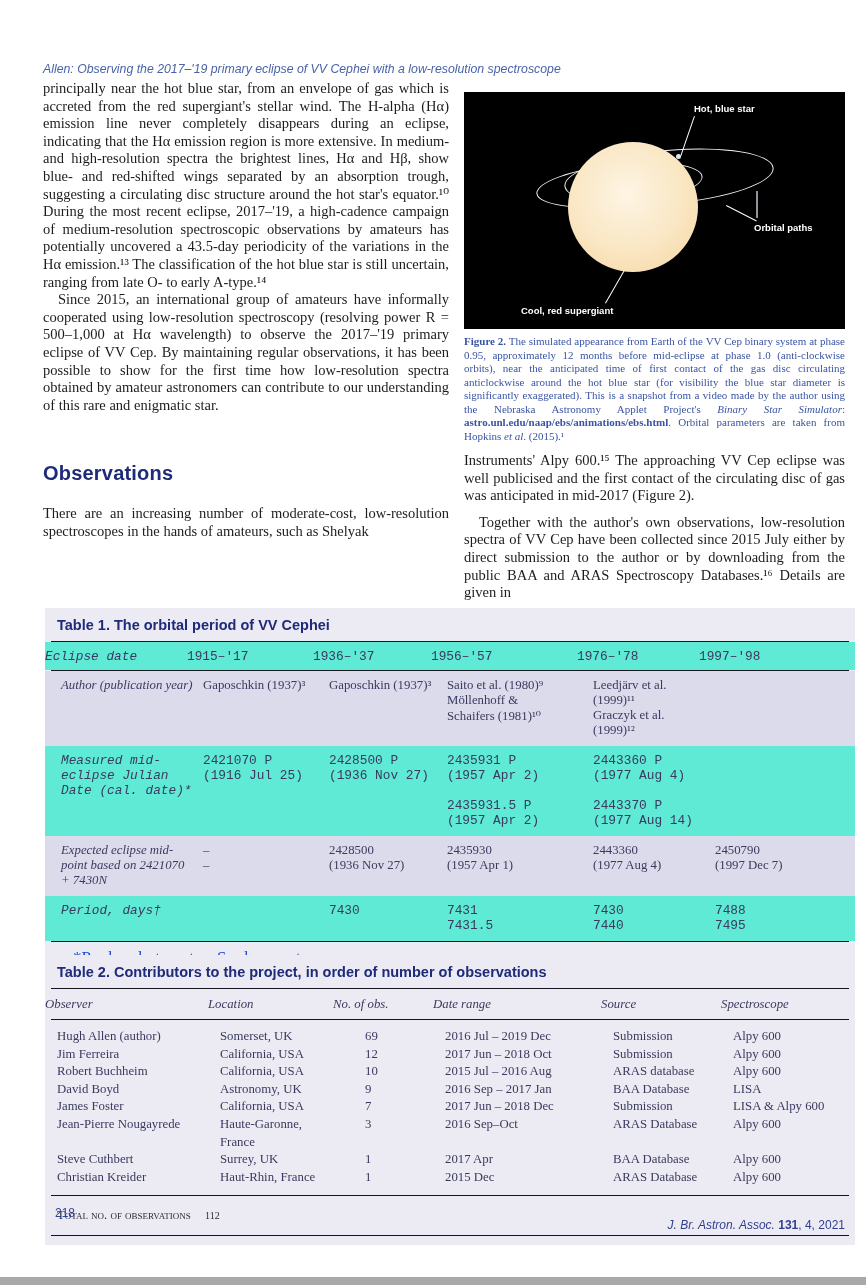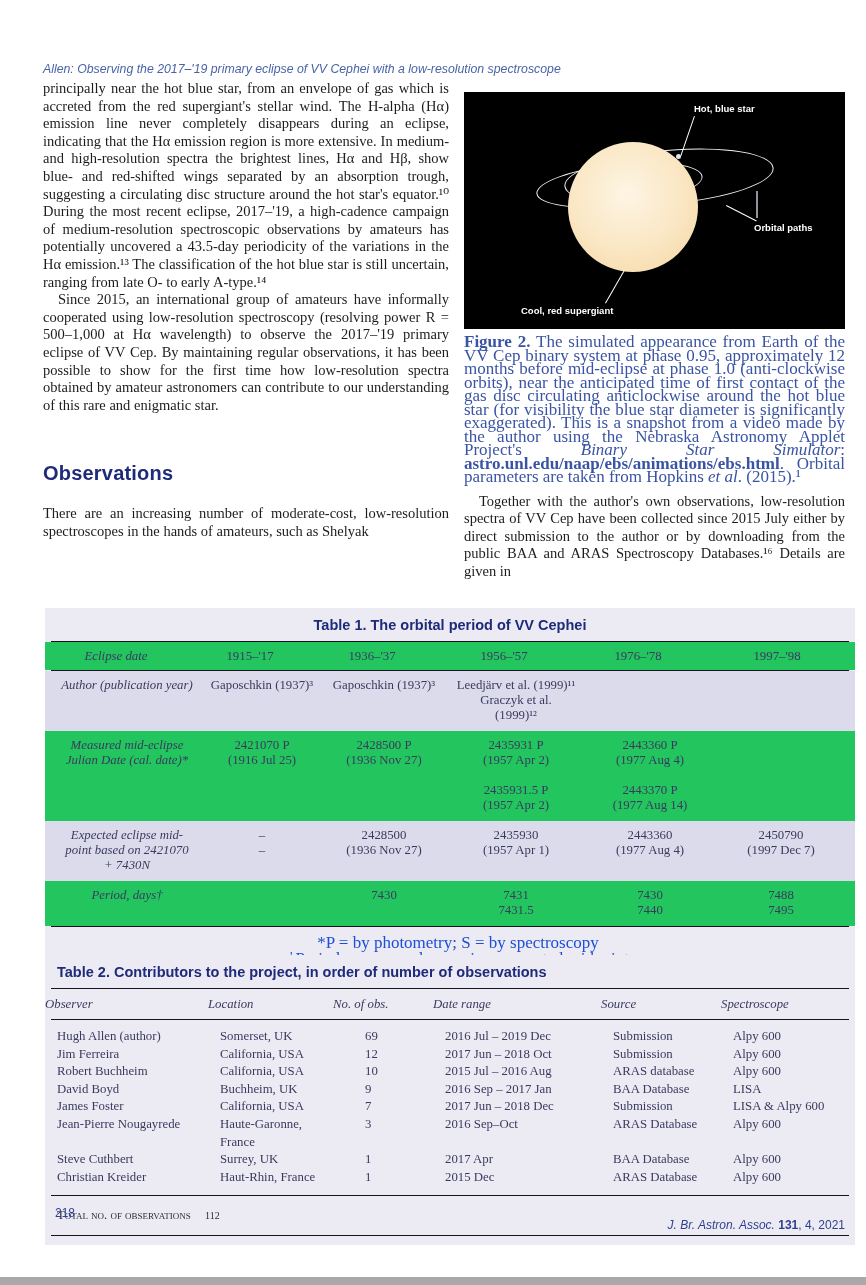--- a/index.html
+++ b/index.html
@@ -29,37 +29,37 @@
   .leader.hot{left:230px;top:24px;height:42px;transform:rotate(19deg);}
   .leader.cool{left:160px;top:178px;height:38px;transform:rotate(30deg);}
   .leader.orb{left:262px;top:114px;height:34px;transform:rotate(-63deg);}
   .vline-gray{position:absolute;left:292px;top:99px;width:2px;height:27px;background:#8f949c;}
   .fig-label{position:absolute;font-family:"Liberation Sans","DejaVu Sans",sans-serif;
     font-weight:bold;font-size:9.5px;color:#fff;white-space:nowrap;}
   .fig-label.hot{left:230px;top:11px;}
   .fig-label.orb{left:290px;top:130px;}
   .fig-label.cool{left:57px;top:213px;}
   
-  .fig-caption{margin-top:6px;font-size:17px;line-height:13.5px;text-align:justify;color:#3a54a4;}
+  .fig-caption{margin-top:6px;font-size:11px;line-height:13.5px;text-align:justify;color:#3a54a4;}
   .fig-caption .cap-label{font-weight:bold;}
   .fig-caption .cap-italic{font-style:italic;}
   .fig-caption .cap-link{font-weight:bold;}
   .col-right .body-par{margin-top:9px;}
   
   .tbl{position:absolute;left:45px;width:810px;background:#ecebf3;
        color:#3a3a5f;font-size:12.8px;}
   .tbl-title{font-family:"Liberation Sans","DejaVu Sans",sans-serif;font-weight:bold;
     font-size:14.5px;color:#1e2a7a;padding:9px 12px 8px 12px;}
   .rule{border-top:1.6px solid #15151f;margin:0 6px;}
   .t1-grid{display:grid;grid-template-columns:142px 126px 118px 146px 122px 1fr;
     padding:0 10px 0 12px;}
   .t1-head{font-style:italic;padding:7px 0 6px 0;}
   .t1-row{padding:7px 0 8px 16px;}
   .t1-row.stripe{background:#dcdbeb;}
-  .t1-row.light,.t1-head-row{background:#22c55e;}
+  .t1-row.light,.t1-head-row{background:#5eead4;font-family:Liberation Mono, monospace;}
   .row-label{font-style:italic;padding-right:10px;}
   .cell{white-space:pre-line;padding-right:8px;}
   .footnotes{padding:8px 12px 12px 28px;font-size:17px;color:#1d4ed8;line-height:15.5px;}
   
   .t2-grid{display:grid;grid-template-columns:163px 125px 100px 168px 120px 1fr;
     padding:0 10px 0 12px;}
   .t2-head{font-style:italic;padding:8px 0 7px 0;}
   .t2-rows{padding:8px 0 9px 0;}
   .t2-row{line-height:17.6px;}
   .t2-row>div{padding-right:6px;}
@@ -101,40 +101,44 @@
       <span class="leader cool"></span>
       <span class="leader orb"></span>
       <span class="vline-gray"></span>
       <span class="fig-label hot">Hot, blue star</span>
       <span class="fig-label orb">Orbital paths</span>
       <span class="fig-label cool">Cool, red supergiant</span>
     </div>
     <div class="fig-caption">
       <span class="cap-label">Figure 2.</span><span> The simulated appearance from Earth of the VV Cep binary system at phase 0.95, approximately 12 months before mid-eclipse at phase 1.0 (anti-clockwise orbits), near the anticipated time of first contact of the gas disc circulating anticlockwise around the hot blue star (for visibility the blue star diameter is significantly exaggerated). This is a snapshot from a video made by the author using the Nebraska Astronomy Applet Project's </span><span class="cap-italic">Binary Star Simulator</span><span>: </span><span class="cap-link">astro.unl.edu/naap/ebs/animations/ebs.html</span><span>. Orbital parameters are taken from Hopkins </span><span class="cap-italic">et al</span><span>. (2015).¹</span>
     </div>
+    <p class="body-par">Instruments' Alpy 600.¹⁵ The approaching VV Cep eclipse was well publicised and the first contact of the circulating disc of gas was anticipated in mid-2017 (Figure 2).</p>
     <p class="body-par indent">Together with the author's own observations, low-resolution spectra of VV Cep have been collected since 2015 July either by direct submission to the author or by downloading from the public BAA and ARAS Spectroscopy Databases.¹⁶ Details are given in</p>
   </div>
 
-  <div class="tbl" style="top:608px;text-align:center;">
+  <div class="tbl" style="top:608px;">
     <div class="tbl-title">Table 1. The orbital period of VV Cephei</div>
     <div class="rule"></div>
     <div class="t1-grid t1-head t1-head-row">
       <div>Eclipse date</div>
       <div style="font-style:normal">1915–'17</div>
       <div style="font-style:normal">1936–'37</div>
       <div style="font-style:normal">1956–'57</div>
       <div style="font-style:normal">1976–'78</div>
       <div style="font-style:normal">1997–'98</div>
     </div>
     <div class="rule"></div>
 
     <div class="t1-grid t1-row stripe">
       <div class="row-label">Author (publication year)</div>
       <div class="cell">Gaposchkin (1937)³</div>
       <div class="cell">Gaposchkin (1937)³</div>
+      <div class="cell">Saito et al. (1980)⁹
+Möllenhoff &amp;
+Schaifers (1981)¹⁰</div>
       <div class="cell">Leedjärv et al. (1999)¹¹
 Graczyk et al.
 (1999)¹²</div>
     </div>
 
     <div class="t1-grid t1-row light">
       <div class="row-label">Measured mid-eclipse Julian Date (cal. date)*</div>
       <div class="cell">2421070 P
 (1916 Jul 25)</div>
       <div class="cell">2428500 P
@@ -217,21 +221,21 @@
       <div class="t2-grid t2-row">
         <div>Robert Buchheim</div>
         <div>California, USA</div>
         <div class="t2-num">10</div>
         <div>2015 Jul – 2016 Aug</div>
         <div>ARAS database</div>
         <div>Alpy 600</div>
       </div>
       <div class="t2-grid t2-row">
         <div>David Boyd</div>
-        <div>Buchheim, UK</div>
+        <div>Astronomy, UK</div>
         <div class="t2-num">9</div>
         <div>2016 Sep – 2017 Jan</div>
         <div>BAA Database</div>
         <div>LISA</div>
       </div>
       <div class="t2-grid t2-row">
         <div>James Foster</div>
         <div>California, USA</div>
         <div class="t2-num">7</div>
         <div>2017 Jun – 2018 Dec</div>

